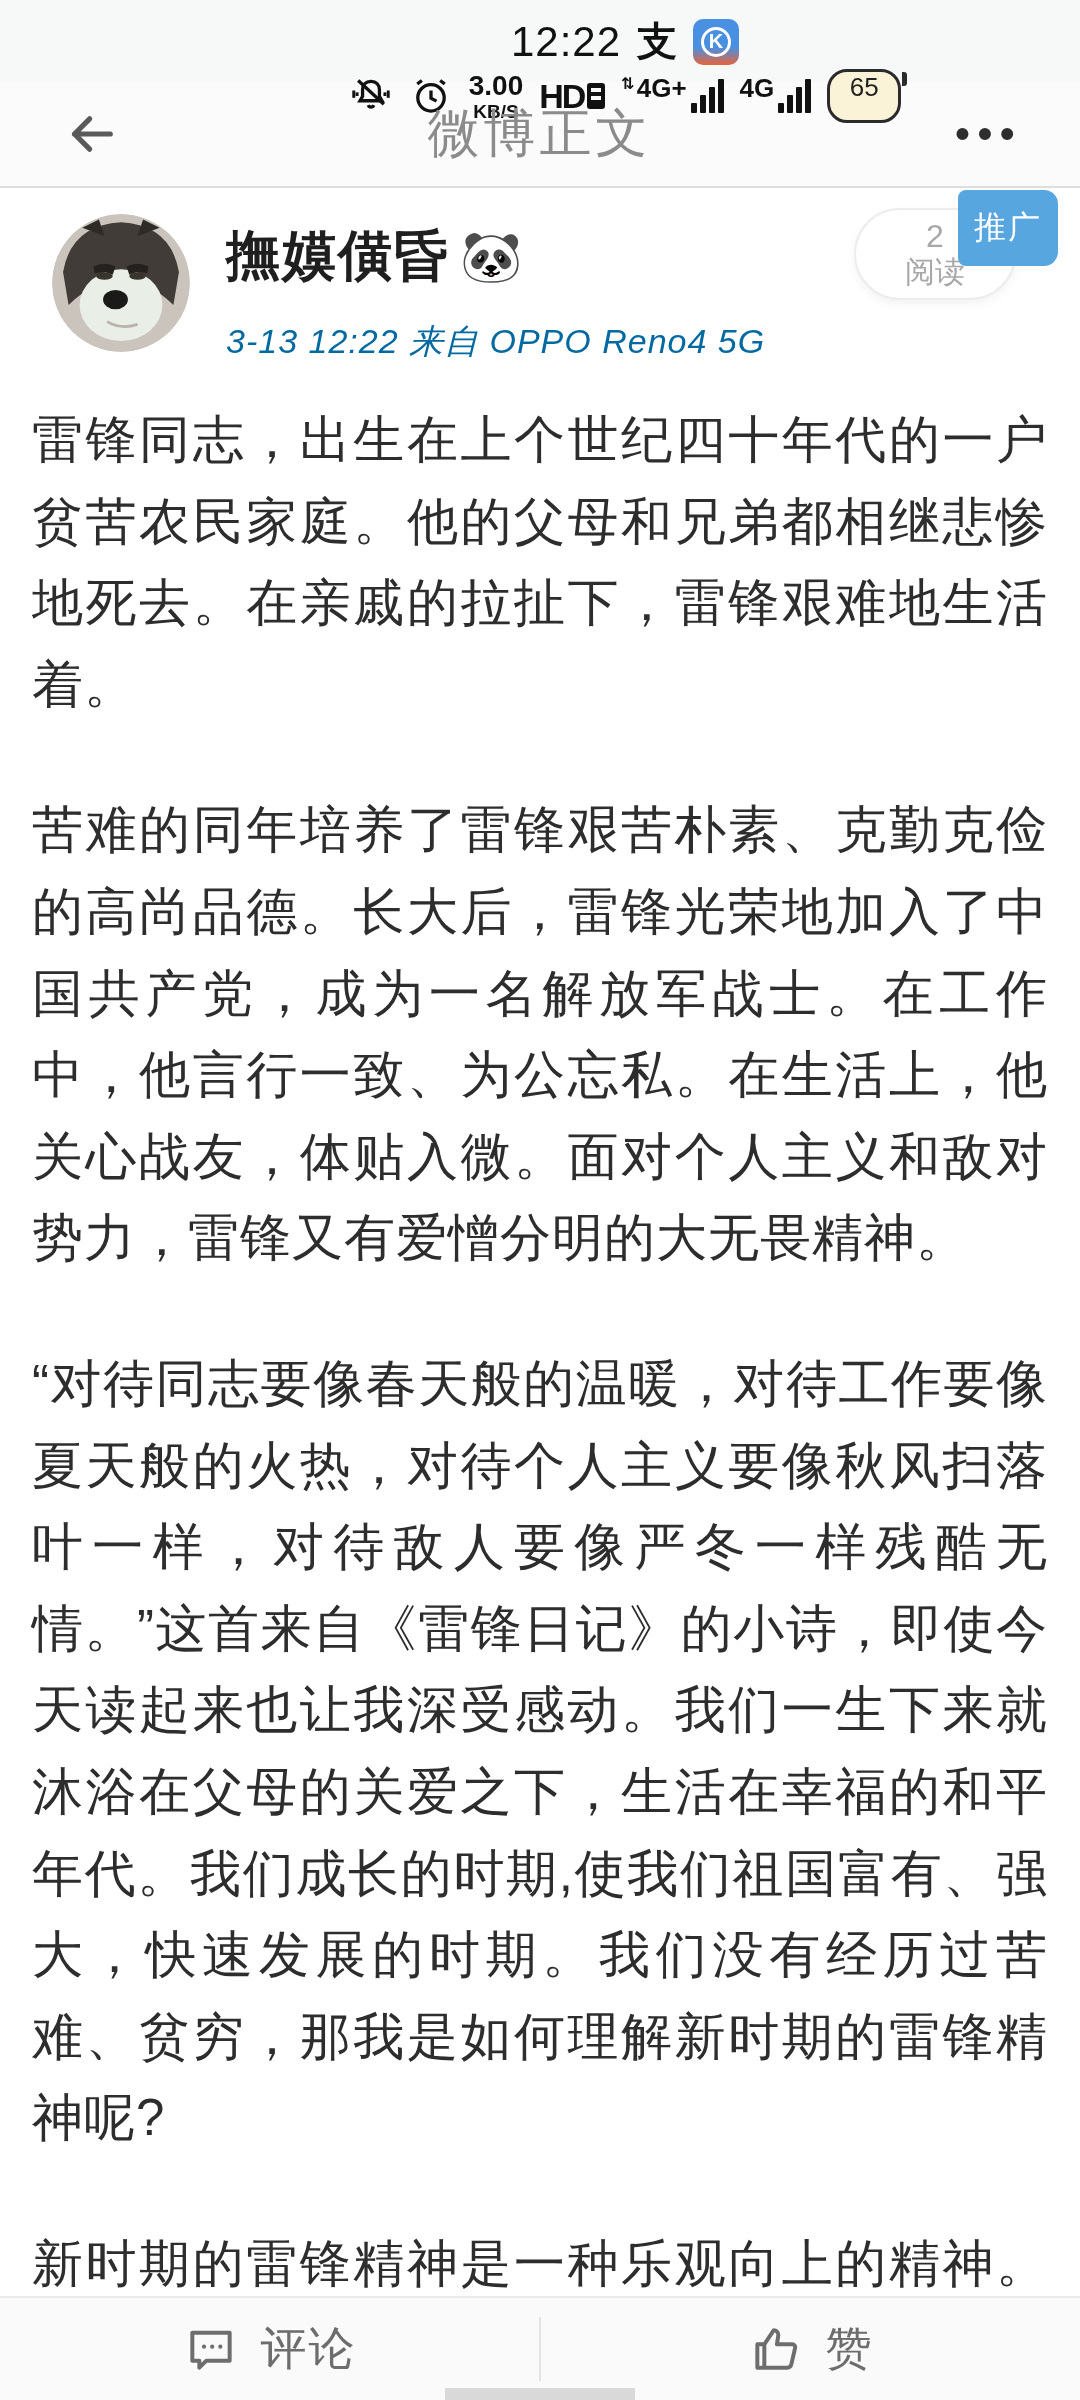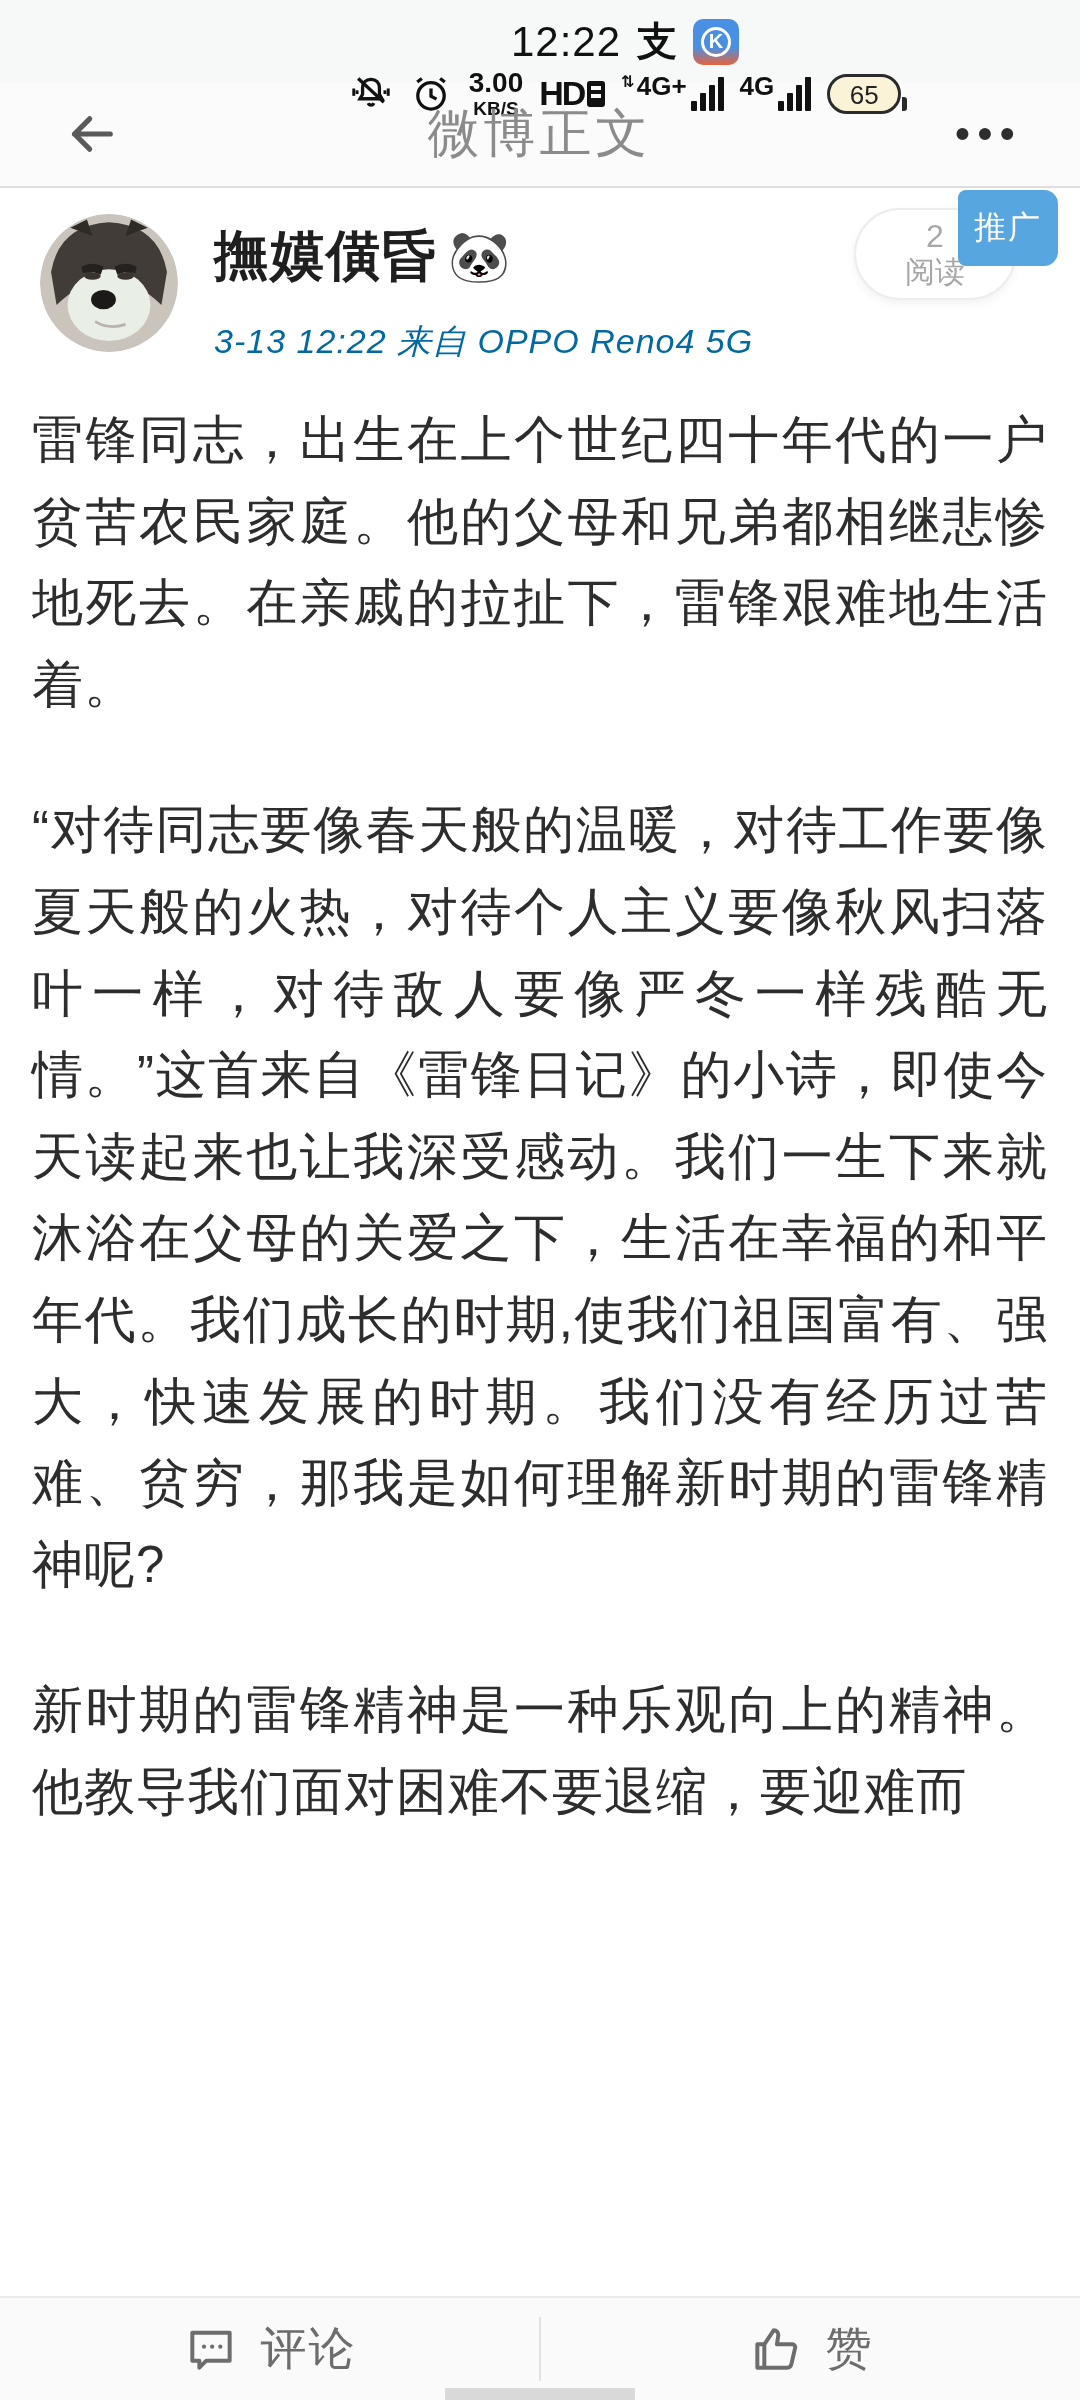--- a/index.html
+++ b/index.html
@@ -36,38 +36,38 @@
   .hd .hd-txt { font-size:34px; font-weight:bold; letter-spacing:-2px; }
   .hd .hd-box { width:18px; height:26px; background:#111; border-radius:3px; position:relative; }
   .hd .hd-box:before { content:""; position:absolute; left:4px; top:5px; width:10px; height:4px; background:#f7f8f8; }
   .hd .hd-box:after  { content:""; position:absolute; left:4px; top:13px; width:10px; height:4px; background:#f7f8f8; }
   .net { display:flex; align-items:flex-end; gap:4px; color:#111; }
   .net .lbl { font-size:26px; font-weight:bold; line-height:1; position:relative; top:-12px; }
   .net .updown { font-size:16px; font-weight:bold; position:relative; top:-20px; letter-spacing:-2px; }
   .bars { display:flex; align-items:flex-end; gap:3px; }
   .bars i { width:6px; background:#111; display:block; border-radius:1px; }
   .battery {
-    min-width:74px; height:40px; border:3px solid #2b2b2b; border-radius:20px;
-    background:#faf3d8; display:flex; align-items:flex-end; justify-content:center;
+    min-width:74px; height:54px; border:3px solid #2b2b2b; border-radius:20px;
+    background:#faf3d8; display:flex; align-items:flex-start; justify-content:center;
     font-size:26px; color:#222; position:relative;
   }
   .battery:after { content:""; position:absolute; right:-9px; width:5px; height:14px; background:#2b2b2b; border-radius:0 3px 3px 0; }
 
   
   .nav-bar {
     height:106px; background:#fbfbfb; display:flex; align-items:center;
     padding:0 58px; border-bottom:2px solid #dededc;
   }
   .nav-title {
     flex:1; text-align:center; font-size:52px; color:#8b8b8b; letter-spacing:4px;
   }
   .nav-more { font-size:44px; color:#2e2e2e; letter-spacing:7px; line-height:1; }
 
   
-  .post-header { position:relative; padding:26px 40px 10px 40px; display:flex; }
+  .post-header { position:relative; padding:26px 40px 10px 40px; display:flex;margin-left:12px; }
   .avatar { width:138px; height:138px; border-radius:50%; overflow:hidden; flex:0 0 auto; }
   .author-block { margin-left:36px; padding-top:6px; }
   .author-name { font-size:54px; font-weight:600; color:#1f1f1f; letter-spacing:2px; }
   .author-emoji { font-size:50px; margin-left:10px; }
   .post-meta { margin-top:26px; font-size:34px; color:#0369a1; letter-spacing:1px;font-style:italic; }
   .reads-pill {
     position:absolute; right:64px; top:20px; width:162px; height:92px;
     background:#fff; border:2px solid #ededed; border-radius:48px;
     box-shadow:0 4px 10px rgba(0,0,0,.05);
     display:flex; flex-direction:column; align-items:center; justify-content:center;
@@ -199,20 +199,21 @@
   </div>
   <div class="reads-pill">
     <span class="reads-count">2</span>
     <span class="reads-label">阅读</span>
   </div>
   <span class="promo-badge" style="background: rgb(87, 166, 223);">推广</span>
 </div>
 
 <div class="post-body">
   <p>雷锋同志，出生在上个世纪四十年代的一户贫苦农民家庭。他的父母和兄弟都相继悲惨地死去。在亲戚的拉扯下，雷锋艰难地生活着。</p>
+  <p>苦难的同年培养了雷锋艰苦朴素、克勤克俭的高尚品德。长大后，雷锋光荣地加入了中国共产党，成为一名解放军战士。在工作中，他言行一致、为公忘私。在生活上，他关心战友，体贴入微。面对个人主义和敌对势力，雷锋又有爱憎分明的大无畏精神。</p>
   <p>“对待同志要像春天般的温暖，对待工作要像夏天般的火热，对待个人主义要像秋风扫落叶一样，对待敌人要像严冬一样残酷无情。”这首来自《雷锋日记》的小诗，即使今天读起来也让我深受感动。我们一生下来就沐浴在父母的关爱之下，生活在幸福的和平年代。我们成长的时期,使我们祖国富有、强大，快速发展的时期。我们没有经历过苦难、贫穷，那我是如何理解新时期的雷锋精神呢?</p>
   <p>新时期的雷锋精神是一种乐观向上的精神。他教导我们面对困难不要退缩，要迎难而</p>
 </div>
 
 <div class="bottom-bar">
   <div class="bb-half">
     <span>
       <svg width="56" height="56" viewBox="0 0 24 24" fill="none" stroke="#6d6d6d" stroke-width="1.7" stroke-linejoin="round">
         <path d="M4 5h16v12H10l-3 3v-3H4z"></path>
         <circle cx="9" cy="11" r="0.9" fill="#6d6d6d" stroke="none"></circle>

